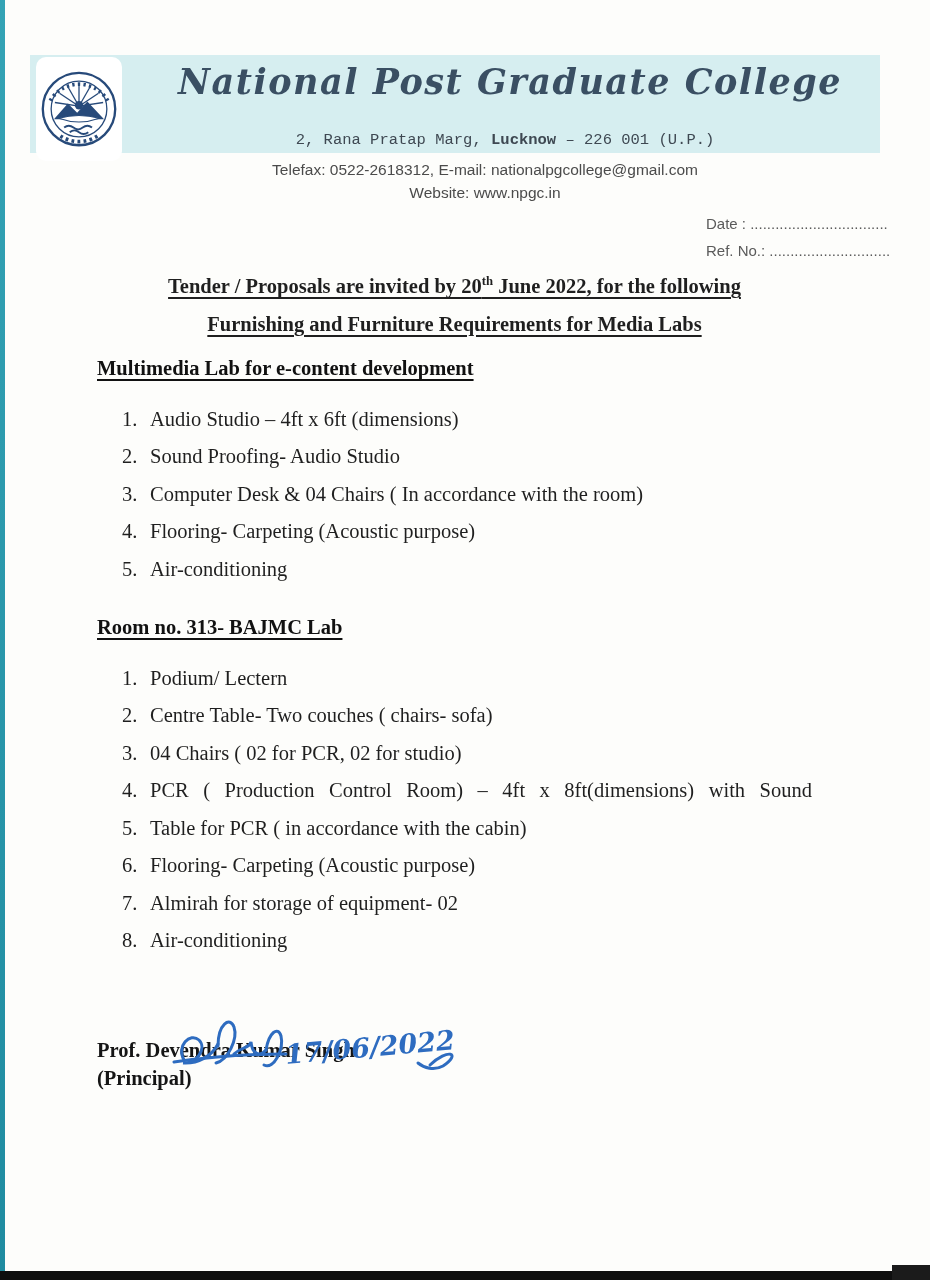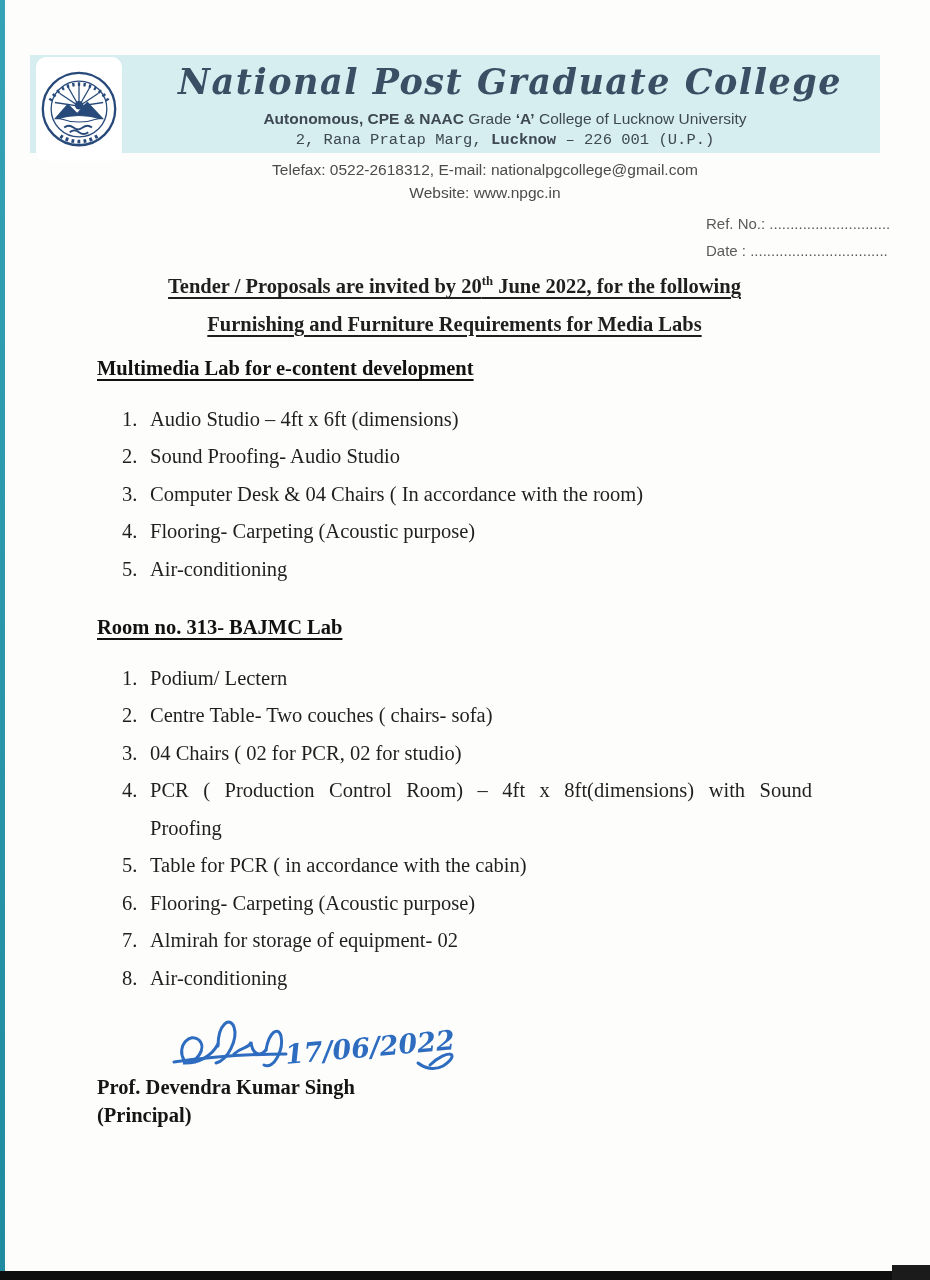--- a/index.html
+++ b/index.html
@@ -81,30 +81,29 @@
           <line x1="42" y1="48" x2="68" y2="44"></line>
         </g>
         <circle cx="42" cy="47" r="4.5" fill="#274a7a"></circle>
         <path d="M15,62 L30,45 L40,55 L51,43 L69,62 Z" fill="#274a7a"></path>
         <path d="M20,61 Q42,55 64,61 Q42,69 20,61 Z" fill="#ffffff" stroke="#274a7a" stroke-width="1.2"></path>
         <path d="M26,71 q5,-4 10,0 q5,4 10,0 q5,-4 10,0" fill="none" stroke="#274a7a" stroke-width="2"></path>
         <path d="M32,76 q5,-4 10,0 q5,4 10,0" fill="none" stroke="#274a7a" stroke-width="2"></path>
       </svg>
     </div>
     <div class="college-name">National Post Graduate College</div>
-    <div class="sub sub1"><b>Autonomous, CPE &amp; NAAC</b><span> Grade </span><b>‘A’</b><span> College of Lucknow University</span></div>
     <div class="sub sub2"><span>2, Rana Pratap Marg, </span><b>Lucknow</b><span> – 226 001 (U.P.)</span></div>
   </div>
 
   <div class="contact telefax">Telefax: 0522-2618312, E-mail: nationalpgcollege@gmail.com</div>
   <div class="contact website">Website: www.npgc.in</div>
 
   <div class="ref-block">
+    <div>Date : .................................</div>
     <div>Ref. No.: .............................</div>
-    <div>Date : .................................</div>
   </div>
 
   <div class="doc">
 
     <div class="title-line"><span class="ul"><span>Tender / Proposals are invited by 20</span><sup>th</sup><span> June 2022, for the following</span></span></div>
     <div class="title-line"><span class="ul">Furnishing and Furniture Requirements for Media Labs</span></div>
 
     <h2 class="sec-heading h1">Multimedia Lab for e-content development</h2>
 
     <div class="list">
@@ -133,21 +132,20 @@
         <span>Podium/ Lectern</span></div>
       <div class="li">
         <span class="num">2.</span>
         <span>Centre Table- Two couches ( chairs- sofa)</span></div>
       <div class="li">
         <span class="num">3.</span>
         <span>04 Chairs ( 02 for PCR, 02 for studio)</span></div>
       <div class="li">
         <span class="num">4.</span>
         <span class="just-l1">PCR ( Production Control Room) – 4ft x 8ft(dimensions) with Sound</span>
-        <span class="just-l2">Proofing</span>
         </div>
       <div class="li">
         <span class="num">5.</span>
         <span>Table for PCR ( in accordance with the cabin)</span></div>
       <div class="li">
         <span class="num">6.</span>
         <span>Flooring- Carpeting (Acoustic purpose)</span></div>
       <div class="li">
         <span class="num">7.</span>
         <span>Almirah for storage of equipment- 02</span></div>

